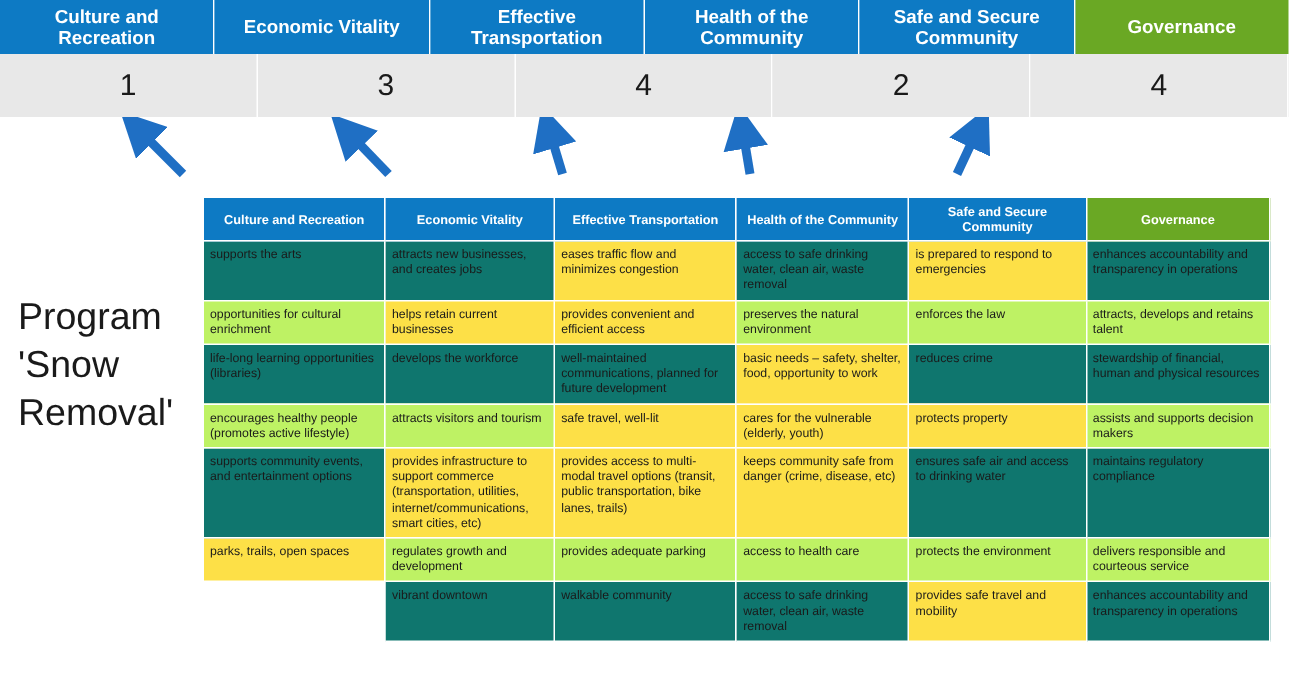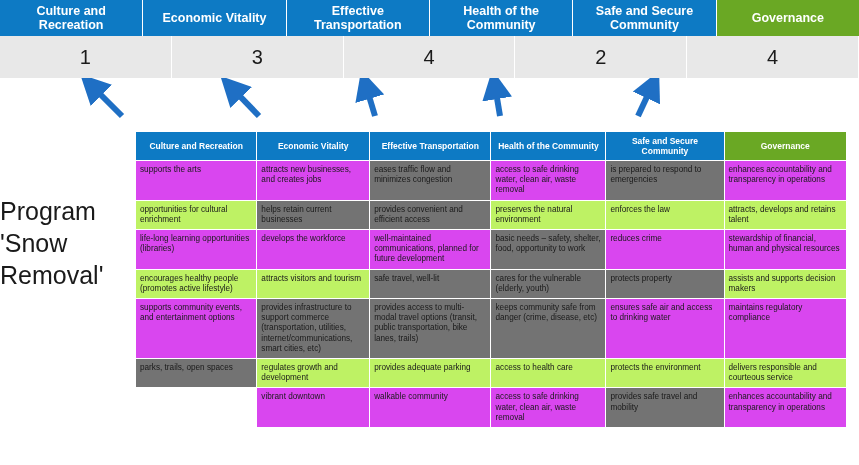--- a/index.html
+++ b/index.html
@@ -74,21 +74,21 @@
     left: 0;
     top: 78px;
     width: 859px;
     height: 55px;
     pointer-events: none;
   }
 
   
   #left-caption {
     position: absolute;
-    left: 0;
+    left: 12px;
     top: 195px;
     width: 120px;
     font-size: 25px;
     line-height: 32px;
     color: #1a1a1a;
     text-align: left;
   }
 
   
   #matrix {
@@ -114,28 +114,28 @@
   #matrix th.gov {
     background: #6aa824;
   }
   #matrix td {
     font-size: 8.2px;
     line-height: 10.2px;
     color: #1a1a1a;
     vertical-align: top;
     padding: 4px 4px;
     border: 1px solid #ffffff;
-    background: #d946ef;
+    background: #0f766e;
   }
   #matrix tr.shade td {
     background: #bef264;
   }
   #matrix td.hl,
   #matrix tr.shade td.hl {
-    background: #737373;
+    background: #fde047;
   }
   #matrix td.empty {
     background: #ffffff;
   }
   #matrix tr.shade td.empty {
     background: #eceff1;
   }
   
   #matrix col.c1 { width: 113px; }
   #matrix col.c2 { width: 105px; }

